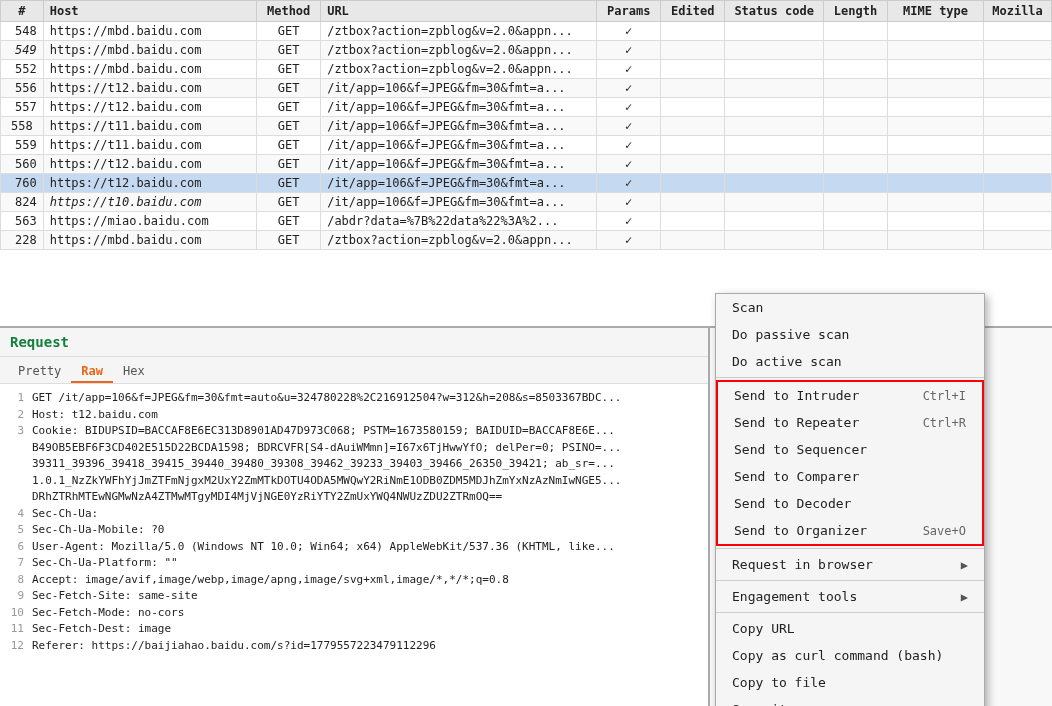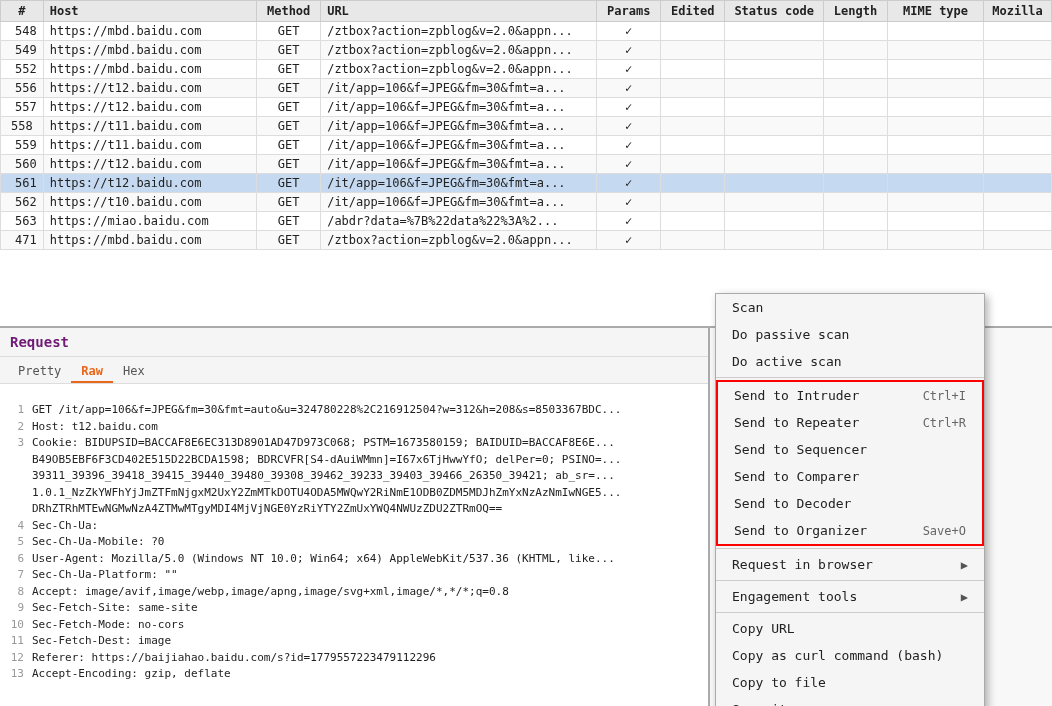--- a/index.html
+++ b/index.html
@@ -40,25 +40,25 @@
     .col-status { width: 90px; text-align: center; }
     .col-length { width: 60px; text-align: center; }
     .col-mime { width: 90px; text-align: center; }
     .col-ext { width: 60px; text-align: center; }
 
     
     .bottom-area { display: flex; height: 380px; border-top: 2px solid #aaa; }
 
     
     .request-panel { width: 710px; min-width: 710px; border-right: 2px solid #aaa; display: flex; flex-direction: column; }
-    .request-title { padding: 6px 10px; font-size: 14px; font-weight: bold; color: #701a75; background: #f5f5f5; border-bottom: 1px solid #ddd; }
+    .request-title { padding: 6px 10px; font-size: 14px; font-weight: bold; color: #15803d; background: #f5f5f5; border-bottom: 1px solid #ddd; }
     .request-tabs { display: flex; padding: 4px 8px 0; background: #f5f5f5; border-bottom: 1px solid #ddd; }
     .request-tab { padding: 3px 10px; font-size: 12px; cursor: pointer; color: #555; }
     .request-tab.active { color: #e8671a; border-bottom: 2px solid #e8671a; font-weight: bold; }
-    .request-content { flex: 1; overflow: auto; padding: 6px 10px; font-family: 'Consolas', monospace; font-size: 11px; line-height: 1.5; color: #222; background: #fff; margin-top: 12px; }
+    .request-content { flex: 1; overflow: auto; padding: 6px 10px; font-family: 'Consolas', monospace; font-size: 11px; line-height: 1.5; color: #222; background: #fff; }
     .request-line { display: block; white-space: pre-wrap; word-break: break-all; }
     .line-num { color: #999; user-select: none; margin-right: 8px; display: inline-block; min-width: 14px; text-align: right; }
 
     
     .context-menu-overlay { position: absolute; top: 293px; left: 715px; z-index: 100; }
     .context-menu {
       background: #f5f5f5;
       border: 1px solid #aaa;
       box-shadow: 3px 3px 8px rgba(0,0,0,0.3);
       min-width: 270px;
@@ -104,21 +104,21 @@
           <td class="col-method" style="text-align: center;">GET</td>
           <td class="col-url" style="text-align: left;">/ztbox?action=zpblog&amp;v=2.0&amp;appn...</td>
           <td class="col-params" style="text-align: center;">✓</td>
           <td class="col-edited" style="text-align: center;"></td>
           <td class="col-status" style="text-align: center;"></td>
           <td class="col-length" style="text-align: center;"></td>
           <td class="col-mime" style="text-align: center;"></td>
           <td class="col-ext" style="text-align: center;"></td>
         </tr>
         <tr>
-          <td class="col-num" style="text-align: right;">549</td>
+          <td class="col-num" style="text-align: right; font-style: italic;">549</td>
           <td class="col-host" style="text-align: left;">https://mbd.baidu.com</td>
           <td class="col-method" style="text-align: center;">GET</td>
           <td class="col-url" style="text-align: left;">/ztbox?action=zpblog&amp;v=2.0&amp;appn...</td>
           <td class="col-params" style="text-align: center;">✓</td>
           <td class="col-edited" style="text-align: center;"></td>
           <td class="col-status" style="text-align: center;"></td>
           <td class="col-length" style="text-align: center;"></td>
           <td class="col-mime" style="text-align: center;"></td>
           <td class="col-ext" style="text-align: center;"></td>
         </tr>
@@ -188,34 +188,34 @@
           <td class="col-method" style="text-align: center;">GET</td>
           <td class="col-url" style="text-align: left;">/it/app=106&amp;f=JPEG&amp;fm=30&amp;fmt=a...</td>
           <td class="col-params" style="text-align: center;">✓</td>
           <td class="col-edited" style="text-align: center;"></td>
           <td class="col-status" style="text-align: center;"></td>
           <td class="col-length" style="text-align: center;"></td>
           <td class="col-mime" style="text-align: center;"></td>
           <td class="col-ext" style="text-align: center;"></td>
         </tr>
         <tr class="selected">
-          <td class="col-num" style="text-align: right;">561</td>
+          <td class="col-num" style="text-align: right;">760</td>
           <td class="col-host" style="text-align: left;">https://t12.baidu.com</td>
           <td class="col-method" style="text-align: center;">GET</td>
           <td class="col-url" style="text-align: left;">/it/app=106&amp;f=JPEG&amp;fm=30&amp;fmt=a...</td>
           <td class="col-params" style="text-align: center;">✓</td>
           <td class="col-edited" style="text-align: center;"></td>
           <td class="col-status" style="text-align: center;"></td>
           <td class="col-length" style="text-align: center;"></td>
           <td class="col-mime" style="text-align: center;"></td>
           <td class="col-ext" style="text-align: center;"></td>
         </tr>
         <tr>
-          <td class="col-num" style="text-align: right;">562</td>
-          <td class="col-host" style="text-align: left;">https://t10.baidu.com</td>
+          <td class="col-num" style="text-align: right;">824</td>
+          <td class="col-host" style="text-align: left; font-style: italic;">https://t10.baidu.com</td>
           <td class="col-method" style="text-align: center;">GET</td>
           <td class="col-url" style="text-align: left;">/it/app=106&amp;f=JPEG&amp;fm=30&amp;fmt=a...</td>
           <td class="col-params" style="text-align: center;">✓</td>
           <td class="col-edited" style="text-align: center;"></td>
           <td class="col-status" style="text-align: center;"></td>
           <td class="col-length" style="text-align: center;"></td>
           <td class="col-mime" style="text-align: center;"></td>
           <td class="col-ext" style="text-align: center;"></td>
         </tr>
         <tr>
@@ -224,21 +224,21 @@
           <td class="col-method" style="text-align: center;">GET</td>
           <td class="col-url" style="text-align: left;">/abdr?data=%7B%22data%22%3A%2...</td>
           <td class="col-params" style="text-align: center;">✓</td>
           <td class="col-edited" style="text-align: center;"></td>
           <td class="col-status" style="text-align: center;"></td>
           <td class="col-length" style="text-align: center;"></td>
           <td class="col-mime" style="text-align: center;"></td>
           <td class="col-ext" style="text-align: center;"></td>
         </tr>
         <tr>
-          <td class="col-num" style="text-align: right;">471</td>
+          <td class="col-num" style="text-align: right;">228</td>
           <td class="col-host" style="text-align: left;">https://mbd.baidu.com</td>
           <td class="col-method" style="text-align: center;">GET</td>
           <td class="col-url" style="text-align: left;">/ztbox?action=zpblog&amp;v=2.0&amp;appn...</td>
           <td class="col-params" style="text-align: center;">✓</td>
           <td class="col-edited" style="text-align: center;"></td>
           <td class="col-status" style="text-align: center;"></td>
           <td class="col-length" style="text-align: center;"></td>
           <td class="col-mime" style="text-align: center;"></td>
           <td class="col-ext" style="text-align: center;"></td>
         </tr>
@@ -265,21 +265,20 @@
         <span class="request-line"><span class="line-num">&nbsp;</span>DRhZTRhMTEwNGMwNzA4ZTMwMTgyMDI4MjVjNGE0YzRiYTY2ZmUxYWQ4NWUzZDU2ZTRmOQ==</span>
         <span class="request-line"><span class="line-num">4</span>Sec-Ch-Ua:</span>
         <span class="request-line"><span class="line-num">5</span>Sec-Ch-Ua-Mobile: ?0</span>
         <span class="request-line"><span class="line-num">6</span>User-Agent: Mozilla/5.0 (Windows NT 10.0; Win64; x64) AppleWebKit/537.36 (KHTML, like...</span>
         <span class="request-line"><span class="line-num">7</span>Sec-Ch-Ua-Platform: ""</span>
         <span class="request-line"><span class="line-num">8</span>Accept: image/avif,image/webp,image/apng,image/svg+xml,image/*,*/*;q=0.8</span>
         <span class="request-line"><span class="line-num">9</span>Sec-Fetch-Site: same-site</span>
         <span class="request-line"><span class="line-num">10</span>Sec-Fetch-Mode: no-cors</span>
         <span class="request-line"><span class="line-num">11</span>Sec-Fetch-Dest: image</span>
         <span class="request-line"><span class="line-num">12</span>Referer: https://baijiahao.baidu.com/s?id=1779557223479112296</span>
-        <span class="request-line"><span class="line-num">13</span>Accept-Encoding: gzip, deflate</span>
       </div>
   </div>
 
   <div class="right-panel"></div>
 </div>
 
 <div class="context-menu-overlay">
   <div class="context-menu" id="context-menu">
   <div class="menu-item">
         <span>Scan</span>

